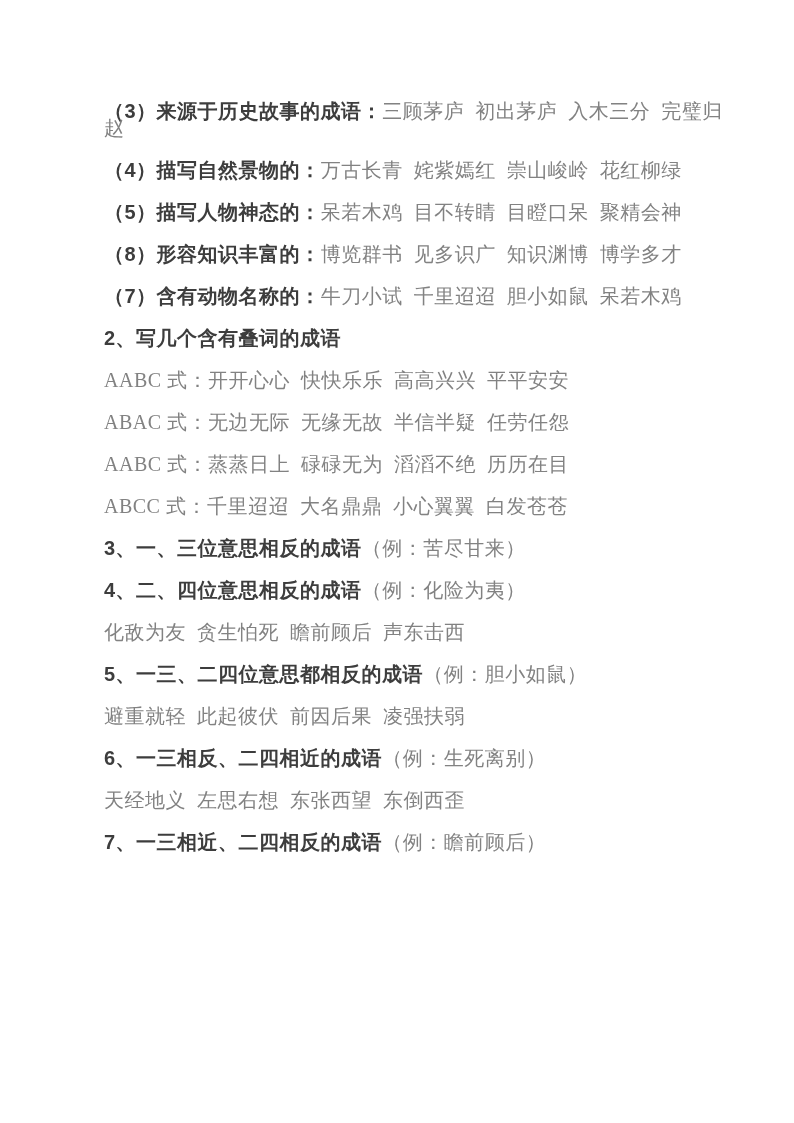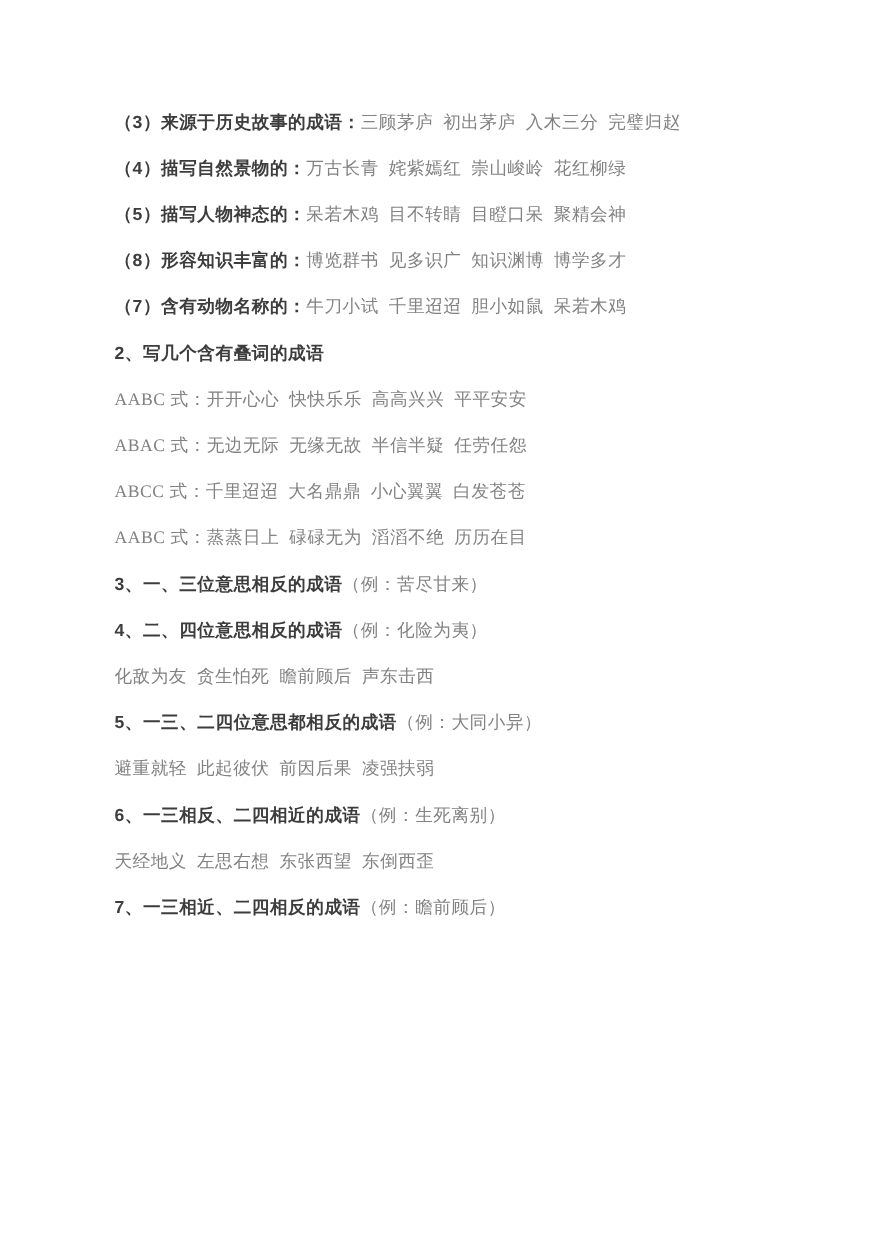--- a/index.html
+++ b/index.html
@@ -15,21 +15,21 @@
   }
   .doc-page {
     box-sizing: border-box;
     width: 794px;
     height: 1123px;
     background: #ffffff;
     padding: 103px 60px 0 104px;
   }
   p.doc-line {
     margin: 0 0 25px 0;
-    font-size: 16px;
+    font-size: 20px;
     line-height: 17px;
     white-space: pre-wrap;
     letter-spacing: 0.5px;
   }
   .seg-bold {
     font-weight: bold;
     color: #3d3d3d;
     font-family: "Liberation Sans", sans-serif;
   }
   .seg-gray {
@@ -43,23 +43,23 @@
 
 <div class="doc-page">
     <p class="doc-line"><span class="seg-bold">（3）来源于历史故事的成语：</span><span class="seg-gray">三顾茅庐  初出茅庐  入木三分  完璧归赵</span></p>
     <p class="doc-line"><span class="seg-bold">（4）描写自然景物的：</span><span class="seg-gray">万古长青  姹紫嫣红  崇山峻岭  花红柳绿</span></p>
     <p class="doc-line"><span class="seg-bold">（5）描写人物神态的：</span><span class="seg-gray">呆若木鸡  目不转睛  目瞪口呆  聚精会神</span></p>
     <p class="doc-line"><span class="seg-bold">（8）形容知识丰富的：</span><span class="seg-gray">博览群书  见多识广  知识渊博  博学多才</span></p>
     <p class="doc-line"><span class="seg-bold">（7）含有动物名称的：</span><span class="seg-gray">牛刀小试  千里迢迢  胆小如鼠  呆若木鸡</span></p>
     <p class="doc-line"><span class="seg-bold">2、写几个含有叠词的成语</span></p>
     <p class="doc-line"><span class="seg-gray">AABC 式：开开心心  快快乐乐  高高兴兴  平平安安</span></p>
     <p class="doc-line"><span class="seg-gray">ABAC 式：无边无际  无缘无故  半信半疑  任劳任怨</span></p>
+    <p class="doc-line"><span class="seg-gray">AABC 式：蒸蒸日上  碌碌无为  滔滔不绝  历历在目</span></p>
     <p class="doc-line"><span class="seg-gray">ABCC 式：千里迢迢  大名鼎鼎  小心翼翼  白发苍苍</span></p>
-    <p class="doc-line"><span class="seg-gray">AABC 式：蒸蒸日上  碌碌无为  滔滔不绝  历历在目</span></p>
     <p class="doc-line"><span class="seg-bold">3、一、三位意思相反的成语</span><span class="seg-gray">（例：苦尽甘来）</span></p>
     <p class="doc-line"><span class="seg-bold">4、二、四位意思相反的成语</span><span class="seg-gray">（例：化险为夷）</span></p>
     <p class="doc-line"><span class="seg-gray">化敌为友  贪生怕死  瞻前顾后  声东击西</span></p>
-    <p class="doc-line"><span class="seg-bold">5、一三、二四位意思都相反的成语</span><span class="seg-gray">（例：大同小异）</span></p>
+    <p class="doc-line"><span class="seg-bold">5、一三、二四位意思都相反的成语</span><span class="seg-gray">（例：胆小如鼠）</span></p>
     <p class="doc-line"><span class="seg-gray">避重就轻  此起彼伏  前因后果  凌强扶弱</span></p>
     <p class="doc-line"><span class="seg-bold">6、一三相反、二四相近的成语</span><span class="seg-gray">（例：生死离别）</span></p>
     <p class="doc-line"><span class="seg-gray">天经地义  左思右想  东张西望  东倒西歪</span></p>
     <p class="doc-line"><span class="seg-bold">7、一三相近、二四相反的成语</span><span class="seg-gray">（例：瞻前顾后）</span></p>
   </div>
 
 </body></html>

